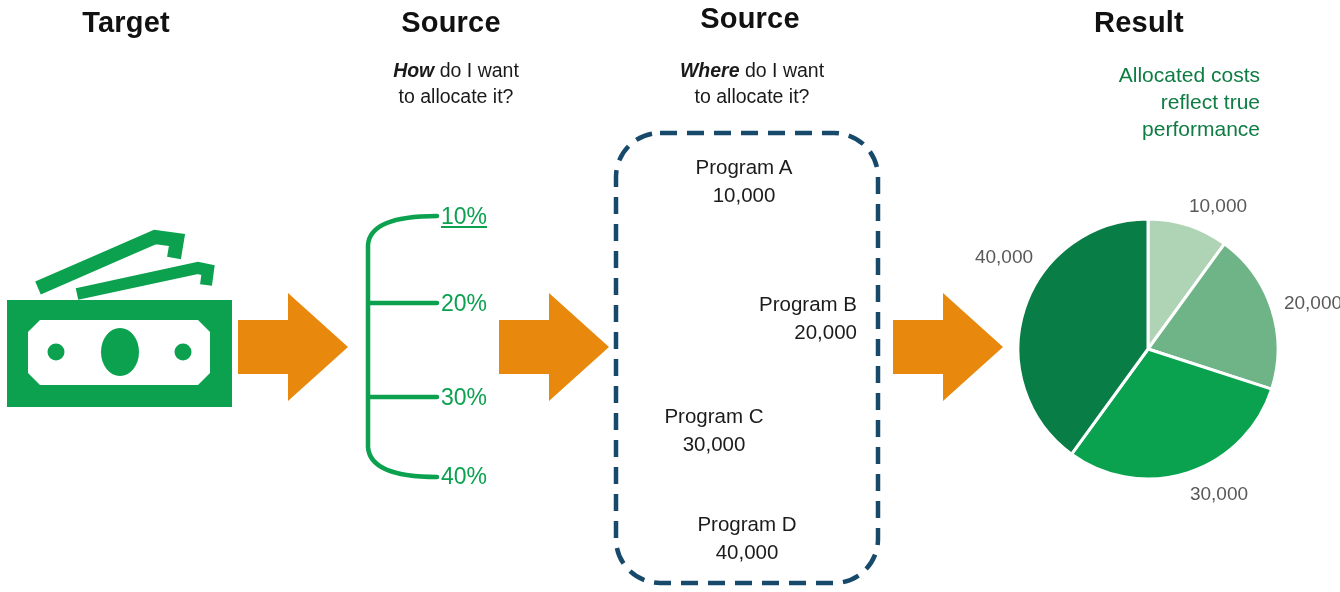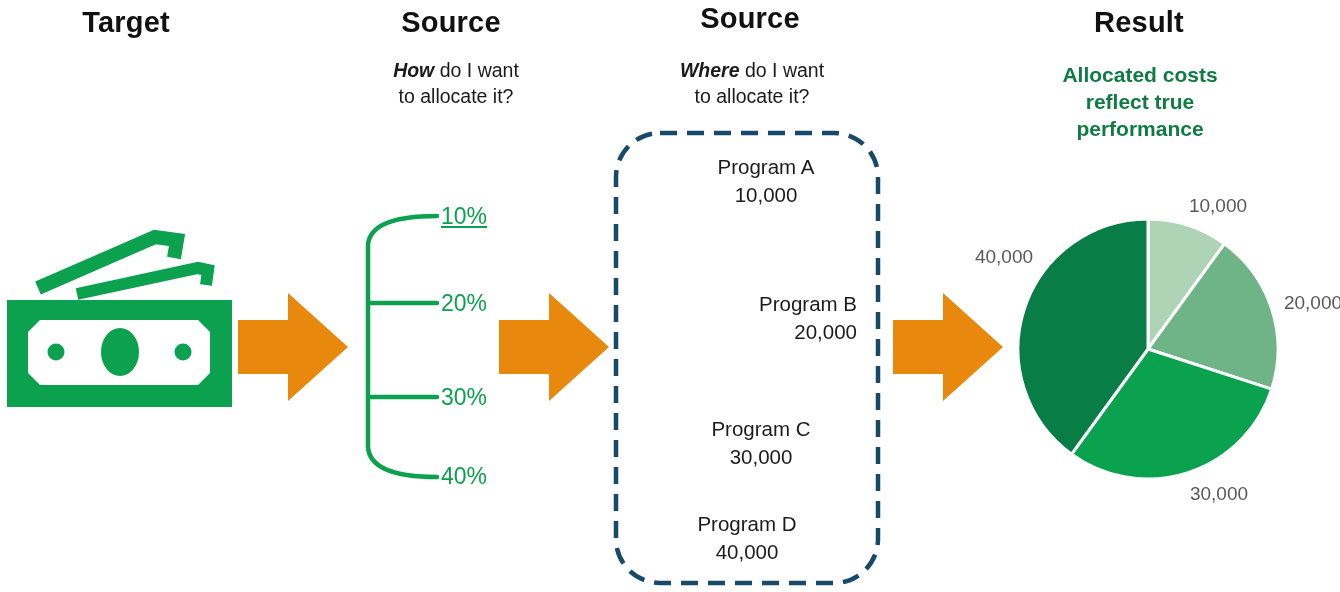--- a/index.html
+++ b/index.html
@@ -4,21 +4,21 @@
 <style>
   html,body{margin:0;padding:0;background:#ffffff;}
   .canvas{
     position:relative;width:1340px;height:592px;background:#ffffff;overflow:hidden;
     font-family:"Liberation Sans","DejaVu Sans",sans-serif;color:#1a1a1a;
   }
   .abs{position:absolute;}
   .col-heading{font-size:29px;font-weight:700;text-align:center;letter-spacing:.2px;color:#111;}
   .question{font-size:19.5px;line-height:26px;text-align:center;color:#1a1a1a;}
   .question .emph{font-weight:700;font-style:italic;}
-  .benefit{font-size:21px;line-height:27px;font-weight:700;text-align:center;color:#0e7c43;}
+  .benefit{font-size:21px;line-height:27px;font-weight:400;text-align:right;color:#0e7c43;}
   .pct-label{font-size:23px;font-weight:500;color:#0ba14f;}
   .program{width:268px;text-align:center;font-size:20.5px;line-height:28px;color:#1c1c1c;}
   .pie-label{font-size:19px;color:#595959;width:90px;text-align:center;}
 </style>
 </head>
 <body>
 
 <div class="canvas">
 
   <div class="abs col-heading" style="left:26px;top:6px;width:200px;">Target</div>
@@ -64,29 +64,29 @@
     <path d="M 80 18 Q 13 18 11 47 L 11 249 Q 13 279 80 279 M 11 105 L 80 105 M 11 199 L 80 199" fill="none" stroke="#0ba14f" stroke-width="4.5" stroke-linecap="round"></path>
   </svg>
   <div class="abs pct-label" style="left:441px;top:203px;width:70px;text-decoration:underline;">10%</div>
   <div class="abs pct-label" style="left:441px;top:290px;width:70px;">20%</div>
   <div class="abs pct-label" style="left:441px;top:384px;width:70px;">30%</div>
   <div class="abs pct-label" style="left:441px;top:463px;width:70px;">40%</div>
 
   <svg class="abs" style="left:613px;top:130px;" width="268" height="456" viewBox="0 0 268 456">
     <rect x="3" y="3" width="262" height="450" rx="44" fill="none" stroke="#17496b" stroke-width="4.5" stroke-dasharray="17 10"></rect>
   </svg>
-  <div class="abs program" style="left:632px;top:153px;">
+  <div class="abs program" style="left:610px;top:153px;">
     <span>Program A</span><br>
     <span>10,000</span>
   </div>
   <div class="abs program" style="left:589px;top:290px;text-align:right;">
     <span>Program B</span><br>
     <span>20,000</span>
   </div>
-  <div class="abs program" style="left:627px;top:402px;margin-top:13px;">
+  <div class="abs program" style="left:580px;top:402px;">
     <span>Program C</span><br>
     <span>30,000</span>
   </div>
   <div class="abs program" style="left:613px;top:510px;">
     <span>Program D</span><br>
     <span>40,000</span>
   </div>
 
   <svg class="abs" id="pie-chart" style="left:1015px;top:216px;" width="266" height="266" viewBox="0 0 266 266">
       <path d="M 133 133 L 133 3 A 130 130 0 0 1 209.41208279802152 27.827790731256826 Z" fill="#aed3b5" stroke="#ffffff" stroke-width="3" stroke-linejoin="round"></path>

